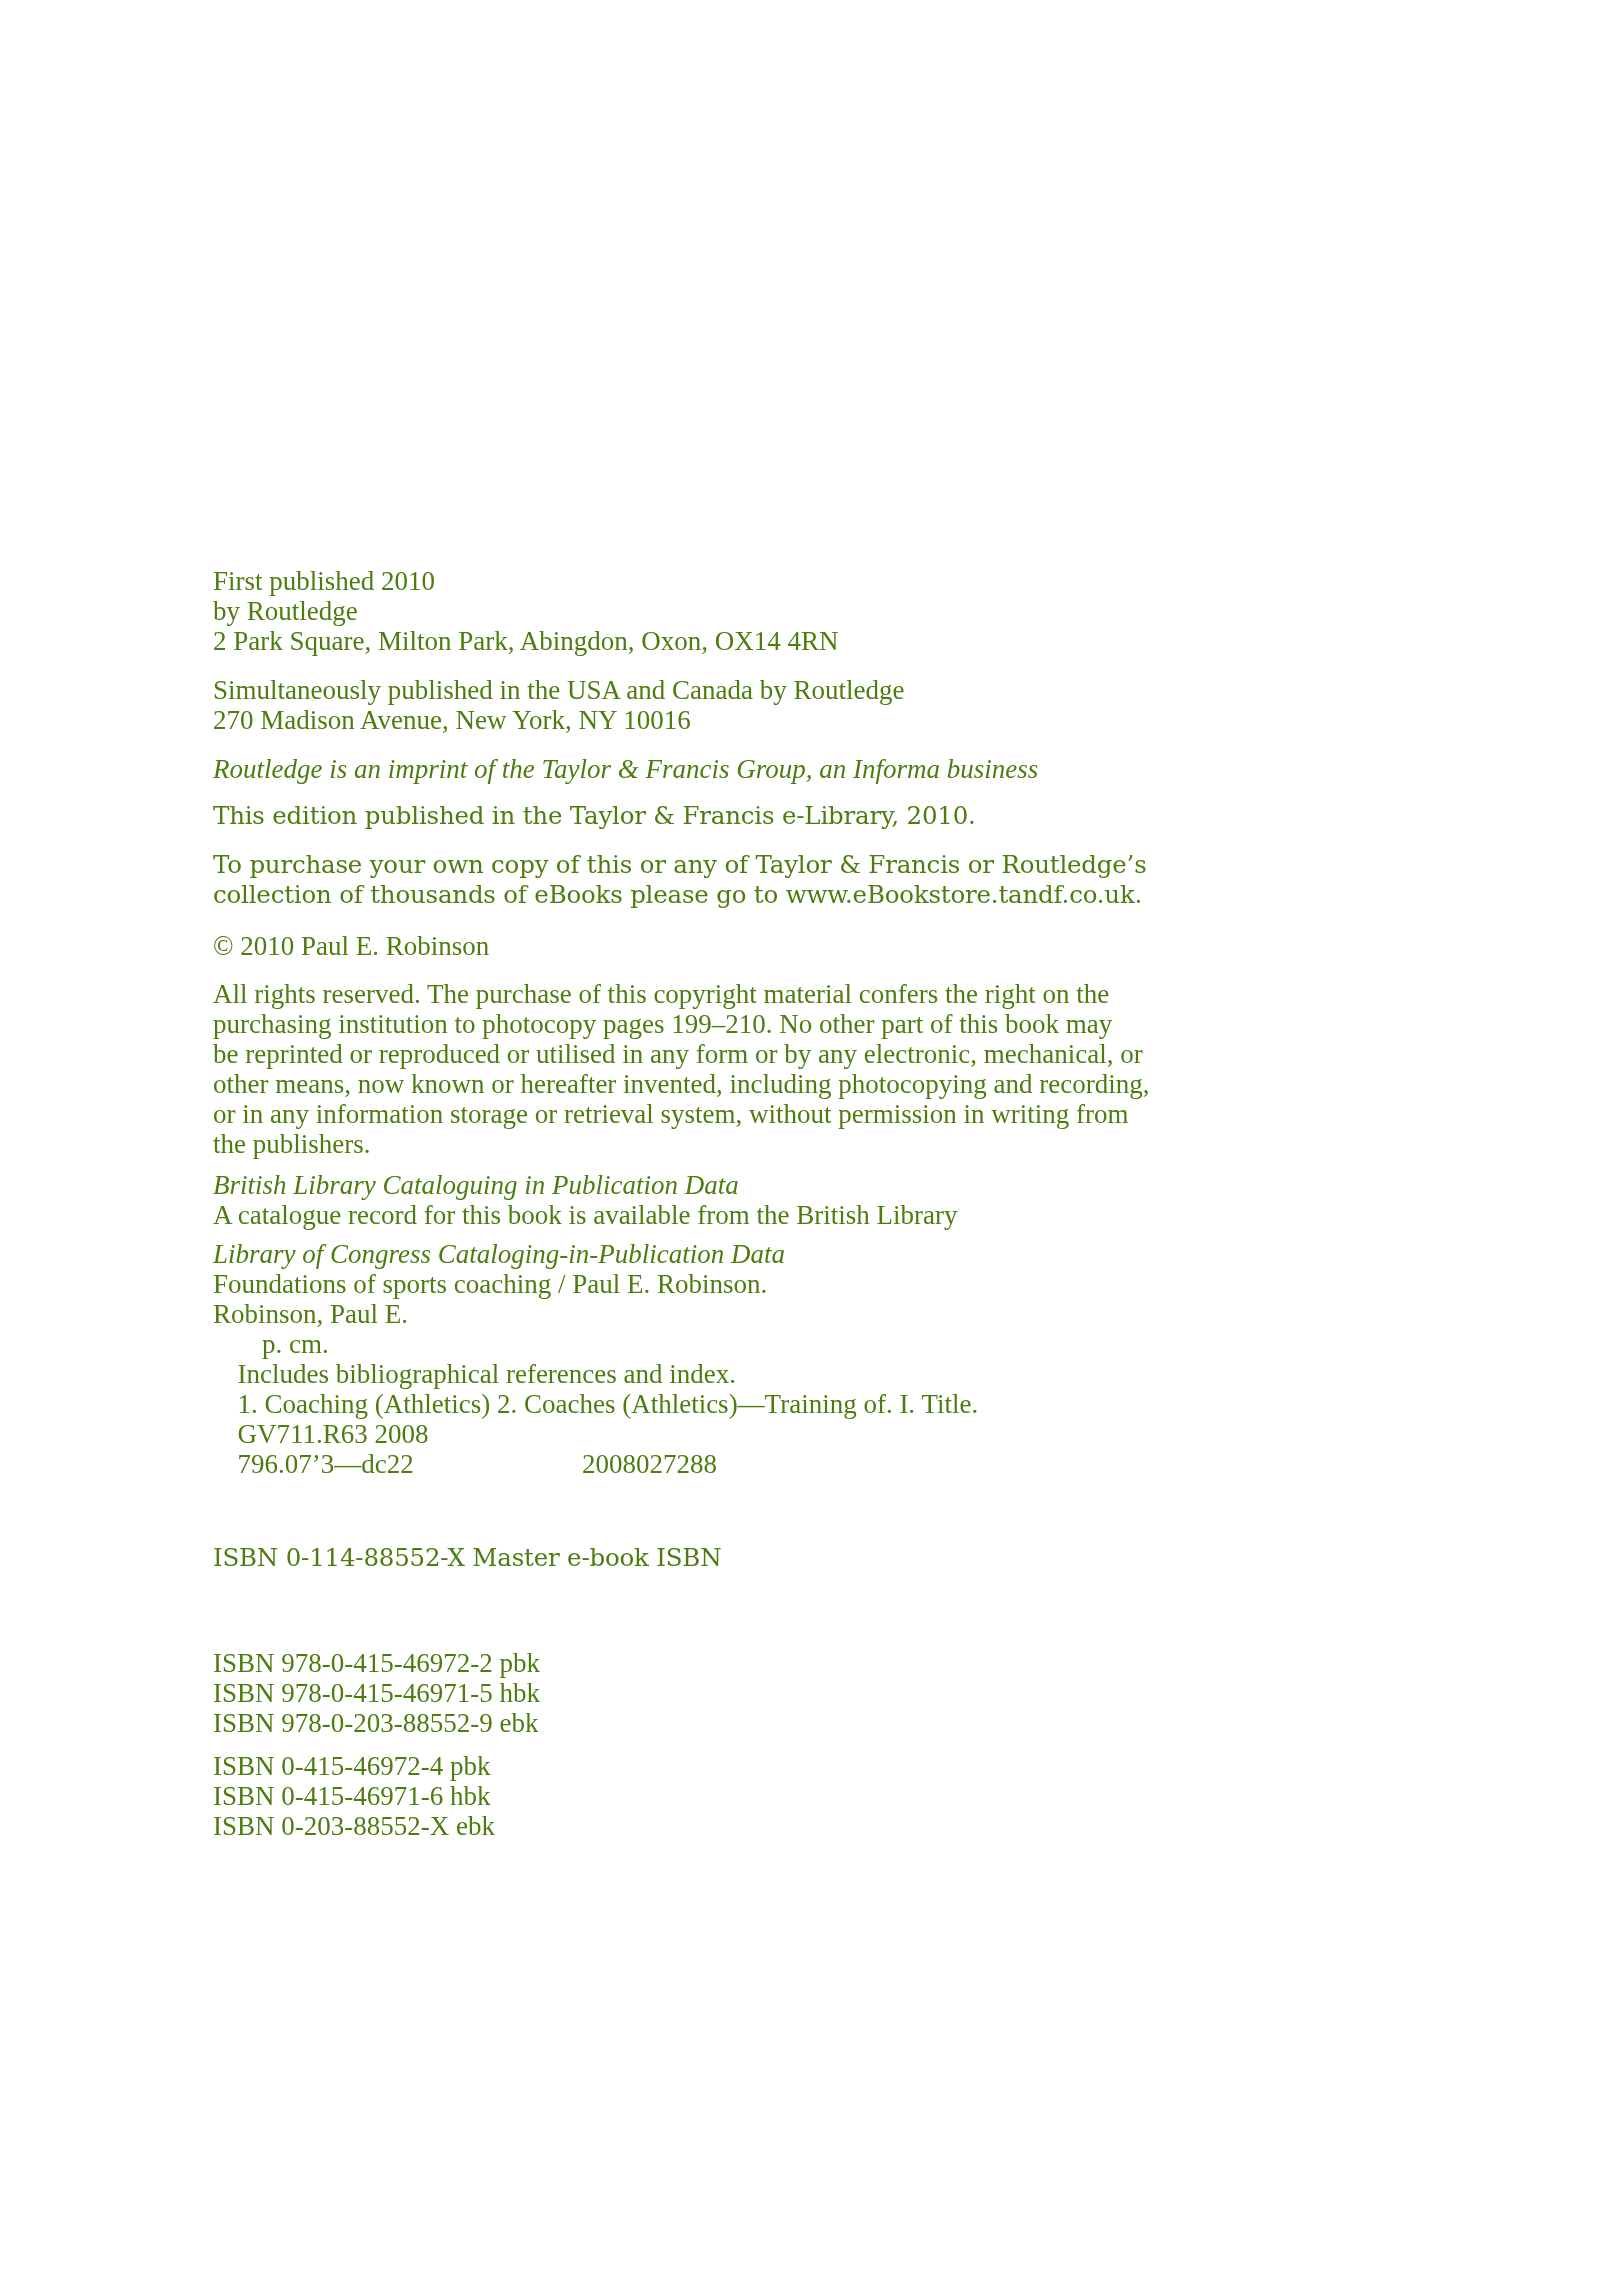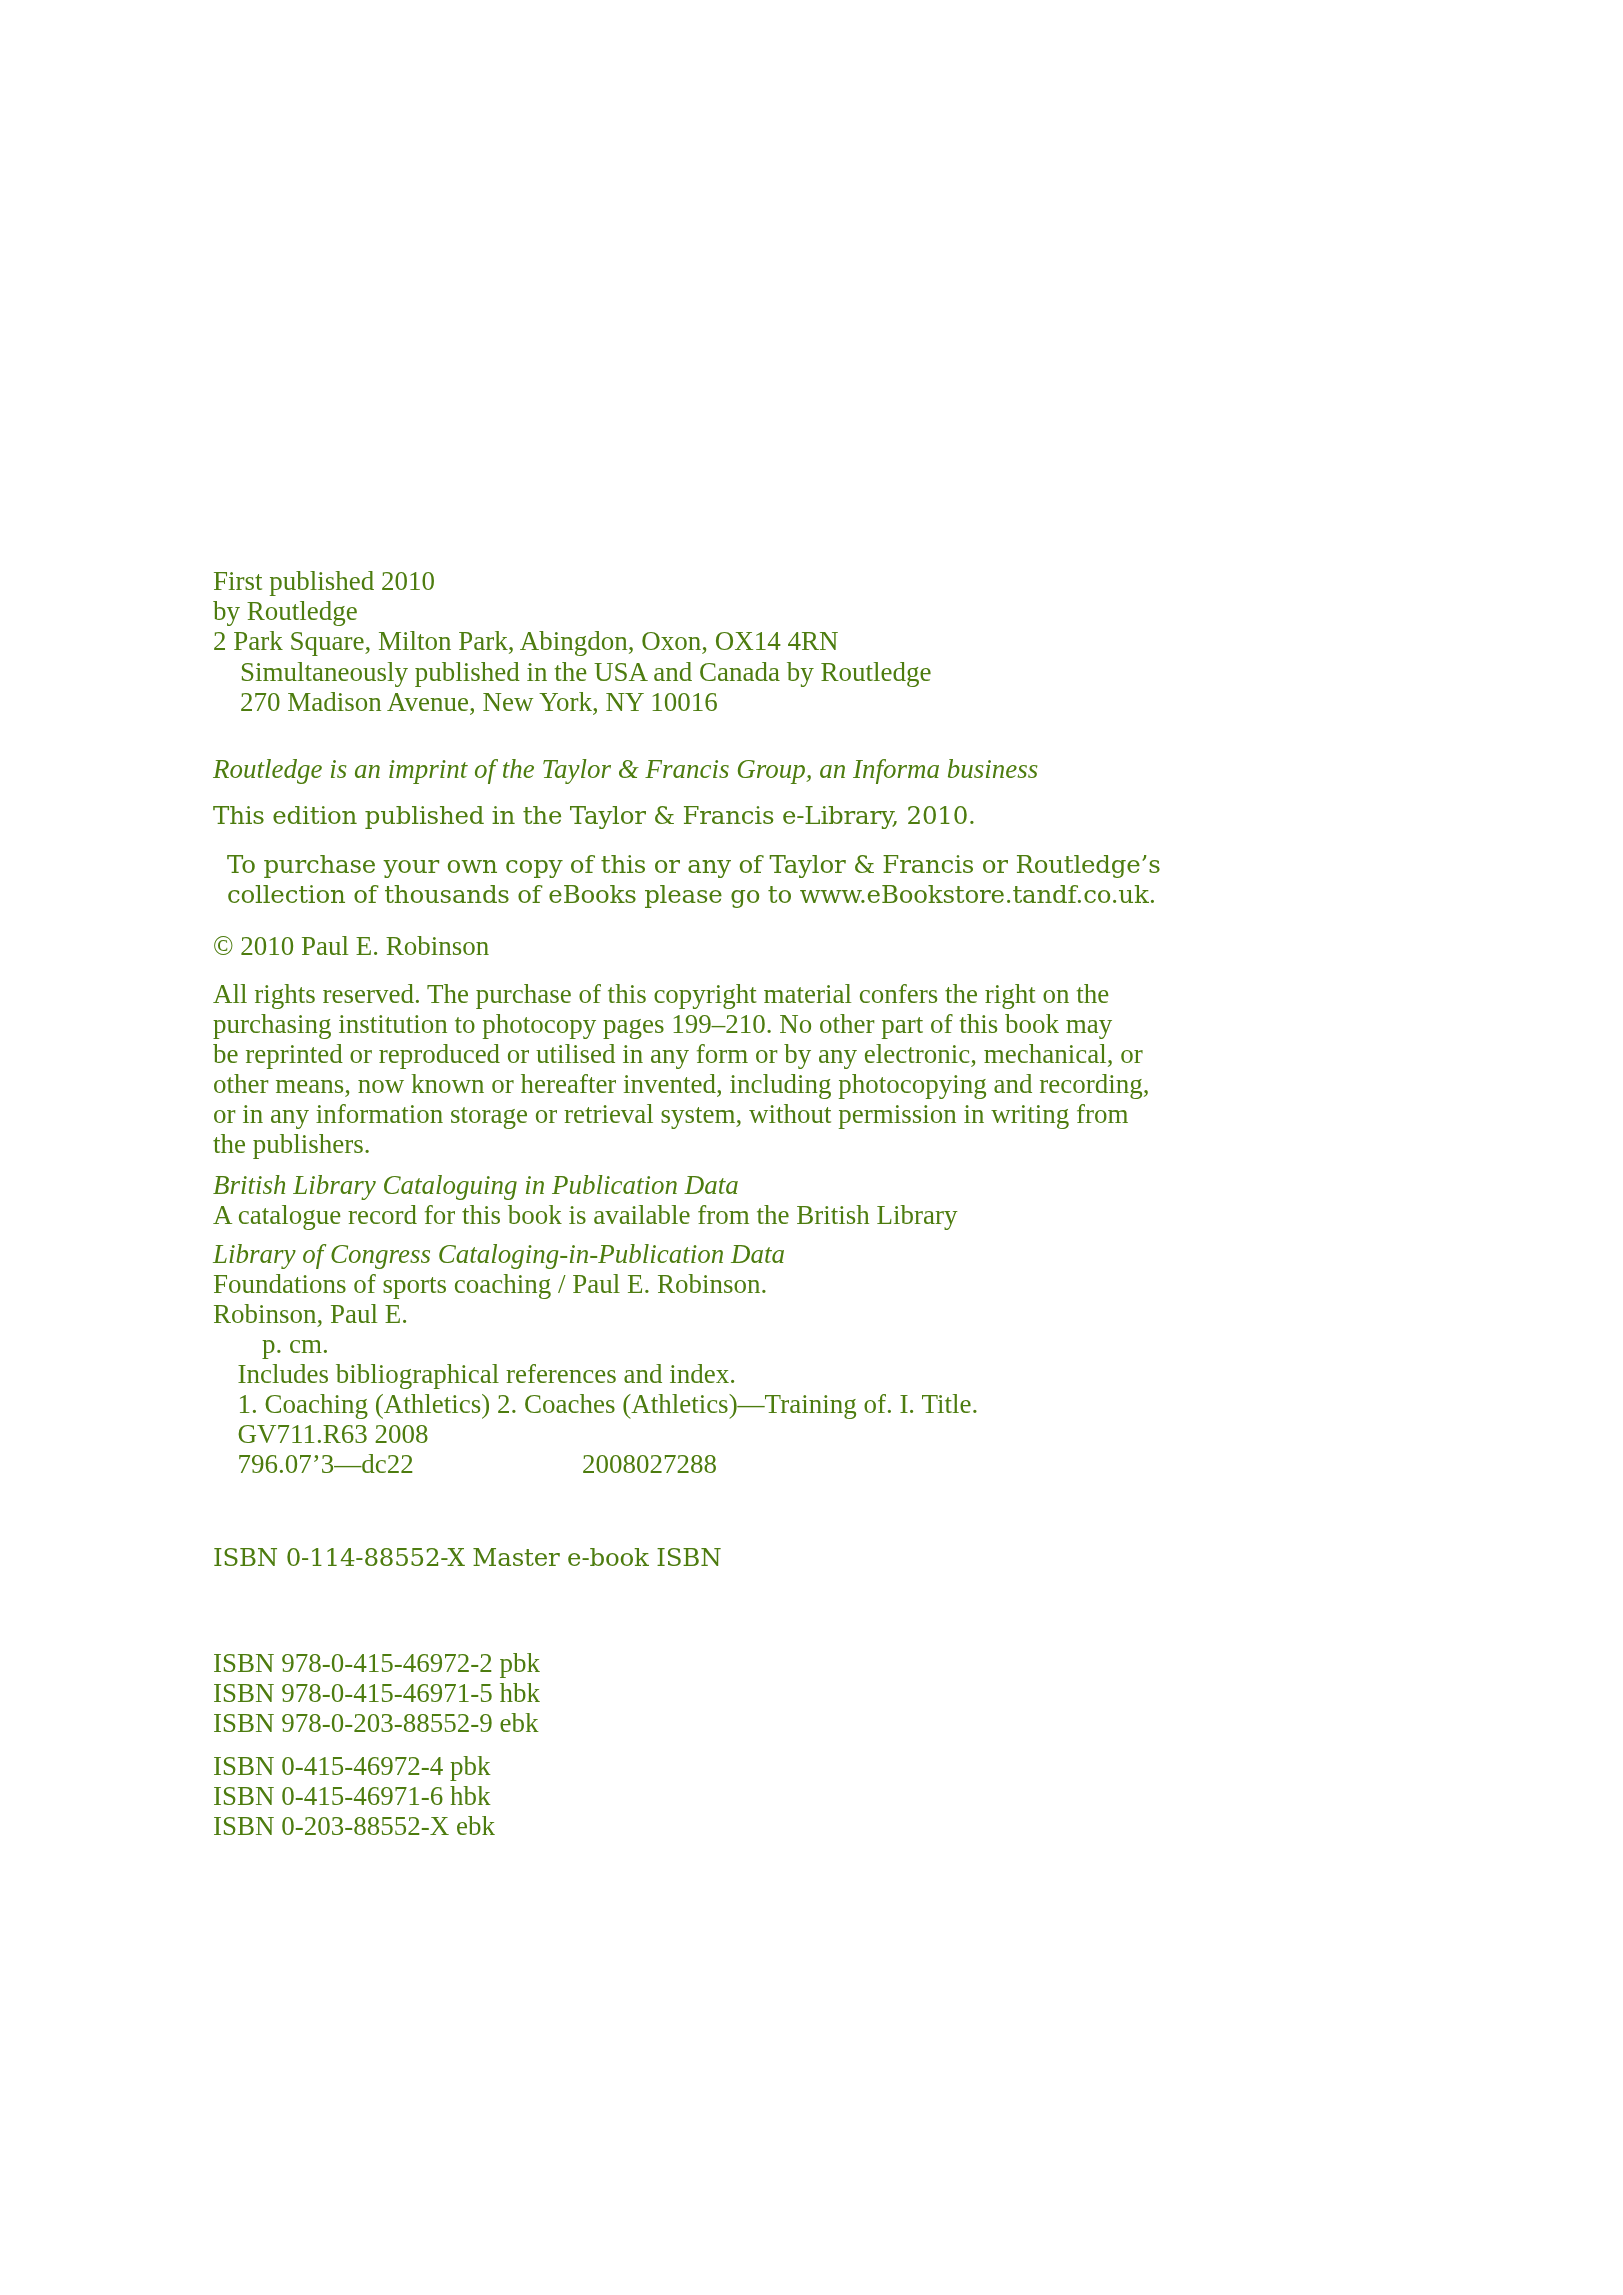--- a/index.html
+++ b/index.html
@@ -36,24 +36,24 @@
   }
 
   .indent-1 { padding-left: 24.5px; }
   .indent-2 { padding-left: 49px; }
 
   .dewey-line { position: relative; display: block; }
   .control-number { position: absolute; left: 369px; top: 0; }
 
   
   .b-publication   { top: 566px; }
-  .b-us            { top: 657px; margin-left: 27px; }
+  .b-us            { top: 675px; }
   .b-imprint-note  { top: 754px; }
   .b-elibrary      { top: 801px; }
-  .b-ebookstore    { top: 850px; margin-left: 14px; }
+  .b-ebookstore    { top: 850px; }
   .b-copyright     { top: 931px; }
   .b-rights        { top: 979px; }
   .b-bl            { top: 1170px; }
   .b-loc           { top: 1239px; }
   .b-master-isbn   { top: 1543px; }
   .b-isbn13        { top: 1648px; }
   .b-isbn10        { top: 1751px; }
 </style>
 </head>
 <body>

